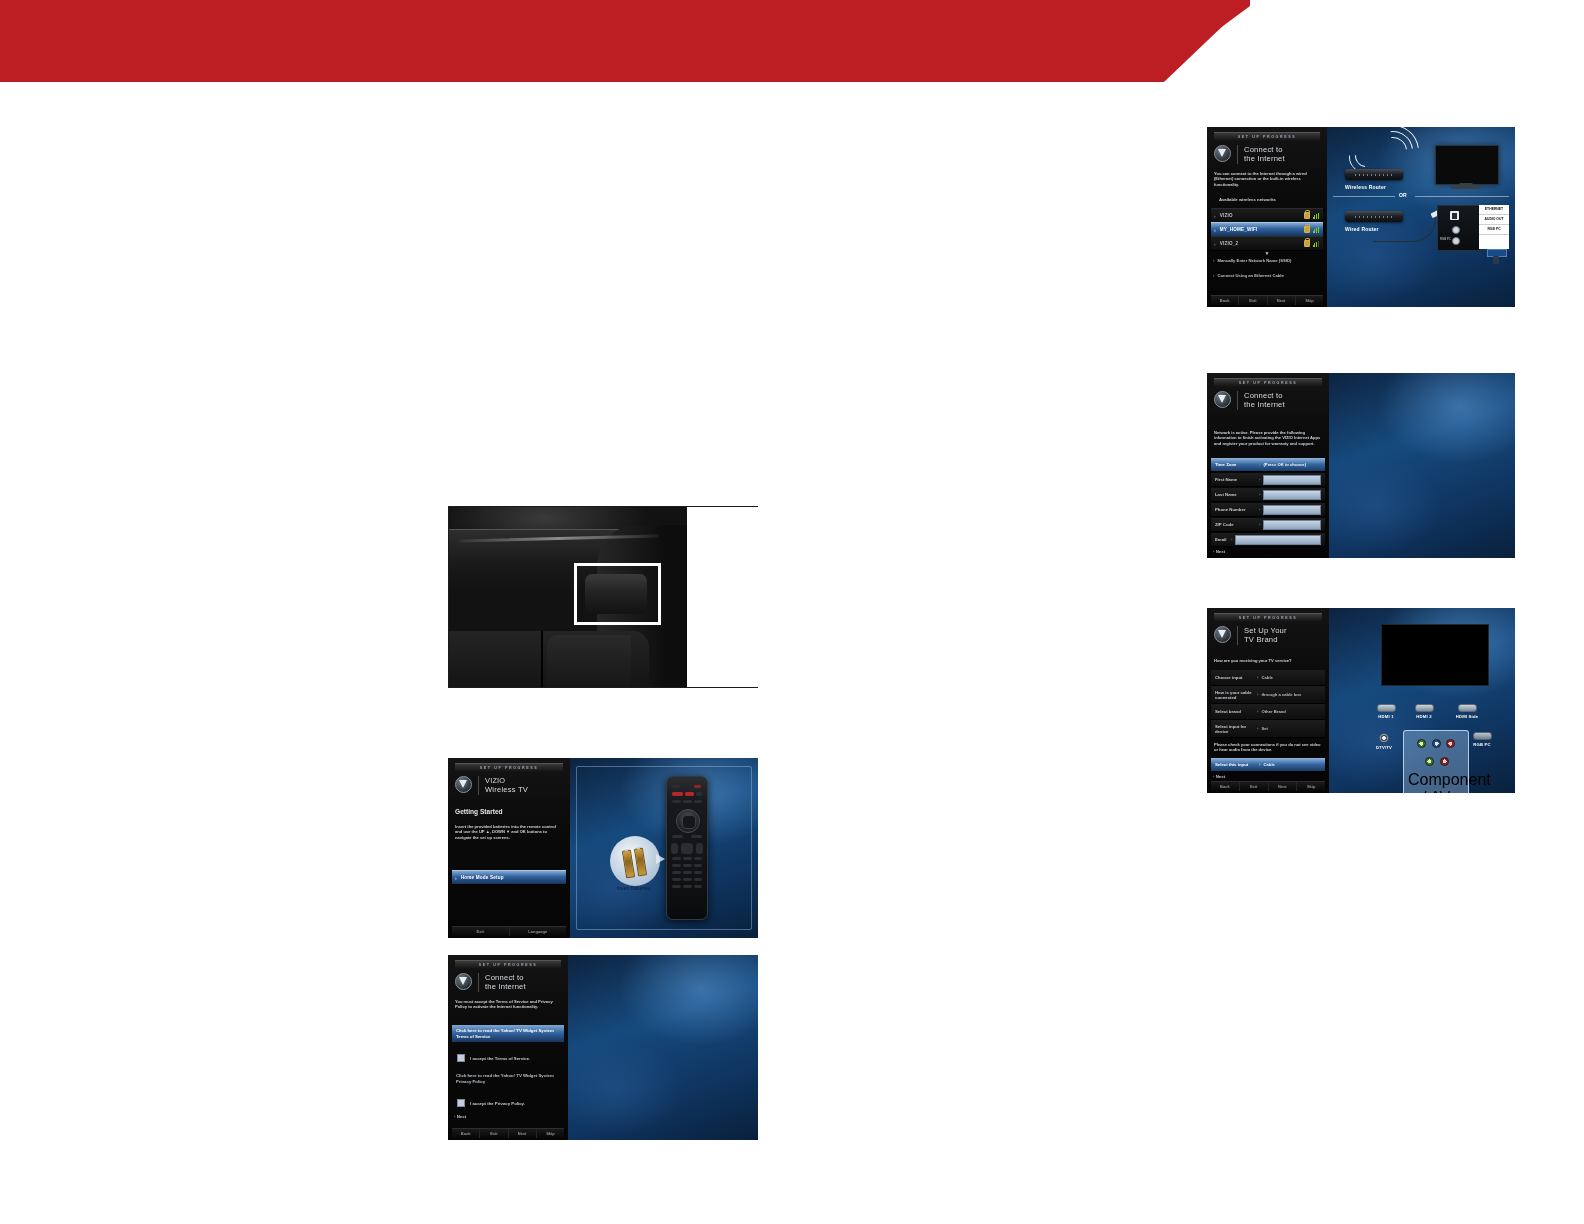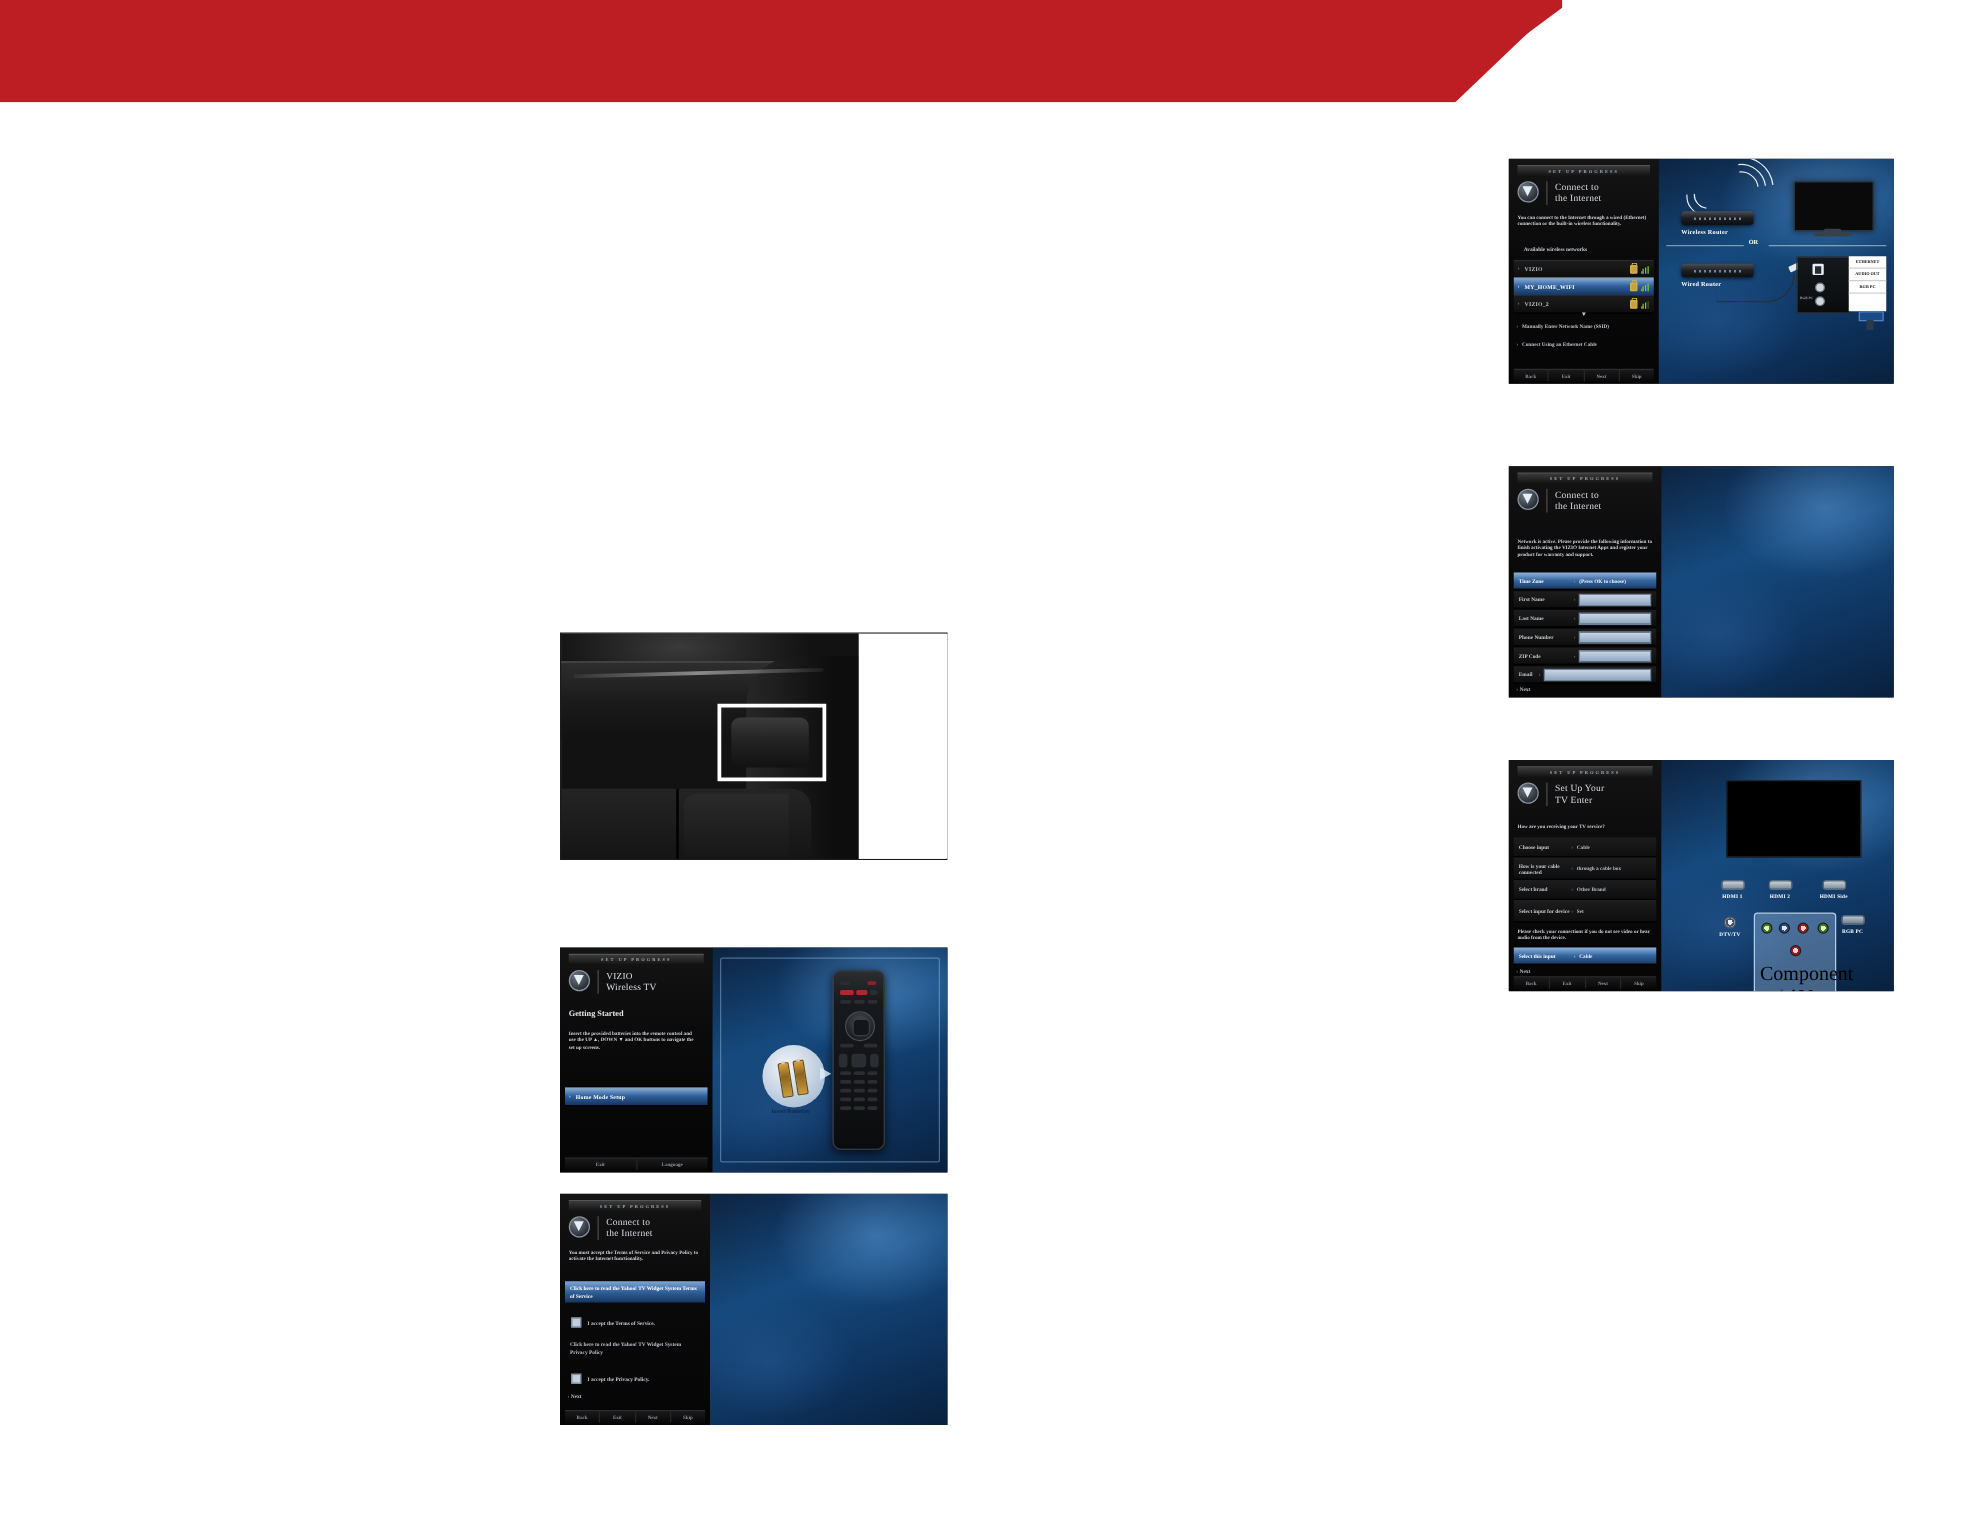--- a/index.html
+++ b/index.html
@@ -77,21 +77,21 @@
   .power-key{
     position:absolute;left:136px;top:67px;width:62px;height:40px;
     background:linear-gradient(180deg,#3b3b3b 0%,#232323 45%,#121212 100%);
     border-radius:7px;
   }
   .photo-white{
     position:absolute;left:238px;top:0;width:71px;height:180px;background:#ffffff;
   }
 
   
-  .scr{position:absolute;background:#000;overflow:hidden;font-family:Liberation Serif, serif;}
+  .scr{position:absolute;background:#000;overflow:hidden;}
   .scr .left{
     position:absolute;left:0;top:0;height:100%;
     background:linear-gradient(180deg,#141414 0%,#0a0a0a 40%,#050505 100%);
     overflow:hidden;
   }
   .scr .right{
     position:absolute;top:0;right:0;height:100%;
     background:
       radial-gradient(ellipse 70% 50% at 70% 18%, rgba(90,150,210,.55) 0%, rgba(0,0,0,0) 62%),
       radial-gradient(ellipse 55% 40% at 25% 72%, rgba(40,90,150,.5) 0%, rgba(0,0,0,0) 65%),
@@ -573,21 +573,21 @@
 
 <div class="scr" id="scr-tvsignal" style="left:1207px;top:608px;width:308px;height:185px;">
   <div class="left" style="width:122px;">
     <div class="prog-bar">
       <div class="prog-label">SET UP PROGRESS</div>
     </div>
     <div class="hdr">
       <div class="vlogo"></div>
       <div class="hdr-txt">
         <div>Set Up Your</div>
-        <div>TV Enter</div>
+        <div>TV Brand</div>
       </div>
     </div>
     <div class="body-txt" style="top:50px;width:110px;">How are you receiving your TV service?</div>
 
     <div class="frow" style="top:62px;height:15px;">
       <span class="lbl" style="width:42px;">Choose input</span>
       <span class="ch">›</span>
       <span style="color:#b4bbc2;font-size:4.2px;font-weight:bold;">Cable</span>
     </div>
     <div class="frow" style="top:78px;height:17px;">

